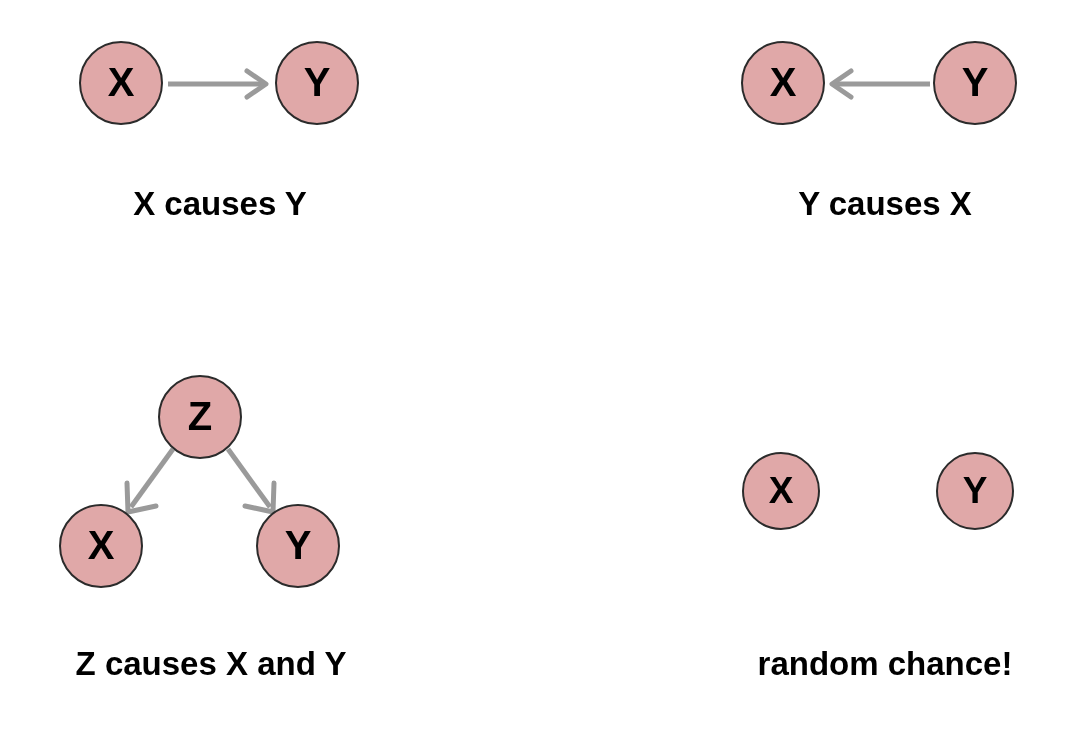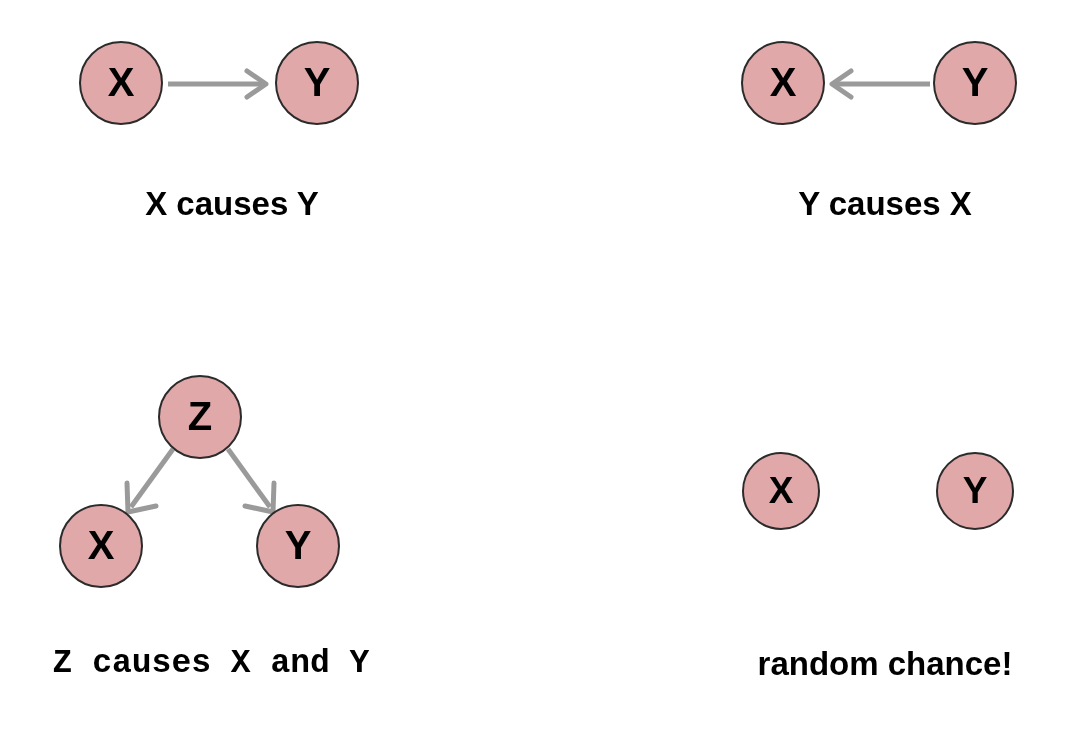--- a/index.html
+++ b/index.html
@@ -85,21 +85,21 @@
   </svg>
 
   <div class="node" style="left:79px; top:41px; width:84px; height:84px; font-size:40px;">
     <span class="node-label">X</span>
   </div>
 
   <div class="node" style="left:275px; top:41px; width:84px; height:84px; font-size:40px;">
     <span class="node-label">Y</span>
   </div>
 
-  <div class="caption" style="left:0px; top:185px; width:440px;padding-left:12px;">X causes Y</div>
+  <div class="caption" style="left:0px; top:185px; width:440px;">X causes Y</div>
 
   <div class="node" style="left:741px; top:41px; width:84px; height:84px; font-size:40px;">
     <span class="node-label">X</span>
   </div>
 
   <div class="node" style="left:933px; top:41px; width:84px; height:84px; font-size:40px;">
     <span class="node-label">Y</span>
   </div>
 
   <div class="caption" style="left:665px; top:185px; width:440px;">Y causes X</div>
@@ -109,21 +109,21 @@
   </div>
 
   <div class="node" style="left:59px; top:504px; width:84px; height:84px; font-size:40px;">
     <span class="node-label">X</span>
   </div>
 
   <div class="node" style="left:256px; top:504px; width:84px; height:84px; font-size:40px;">
     <span class="node-label">Y</span>
   </div>
 
-  <div class="caption" style="left:0px; top:645px; width:422px;font-family:Liberation Mono, monospace;">Z causes X and Y</div>
+  <div class="caption" style="left:0px; top:645px; width:422px;">Z causes X and Y</div>
 
   <div class="node" style="left:742px; top:452px; width:78px; height:78px; font-size:37px;">
     <span class="node-label">X</span>
   </div>
 
   <div class="node" style="left:936px; top:452px; width:78px; height:78px; font-size:37px;">
     <span class="node-label">Y</span>
   </div>
 
   <div class="caption" style="left:665px; top:645px; width:440px;">random chance!</div>

